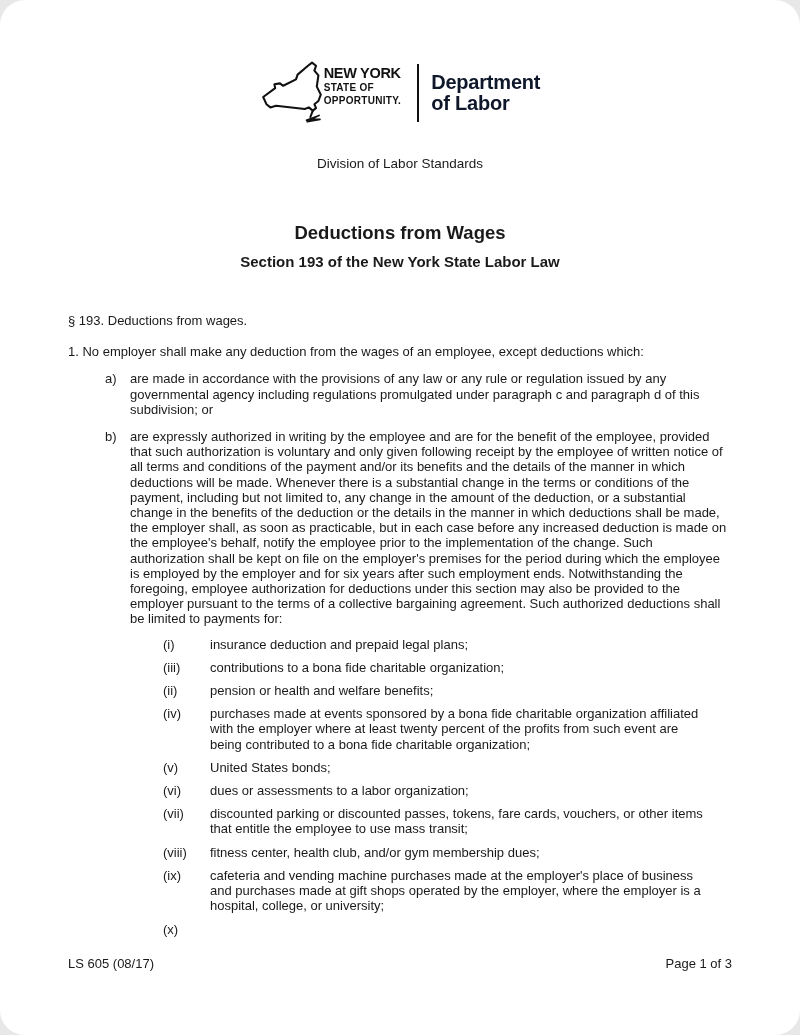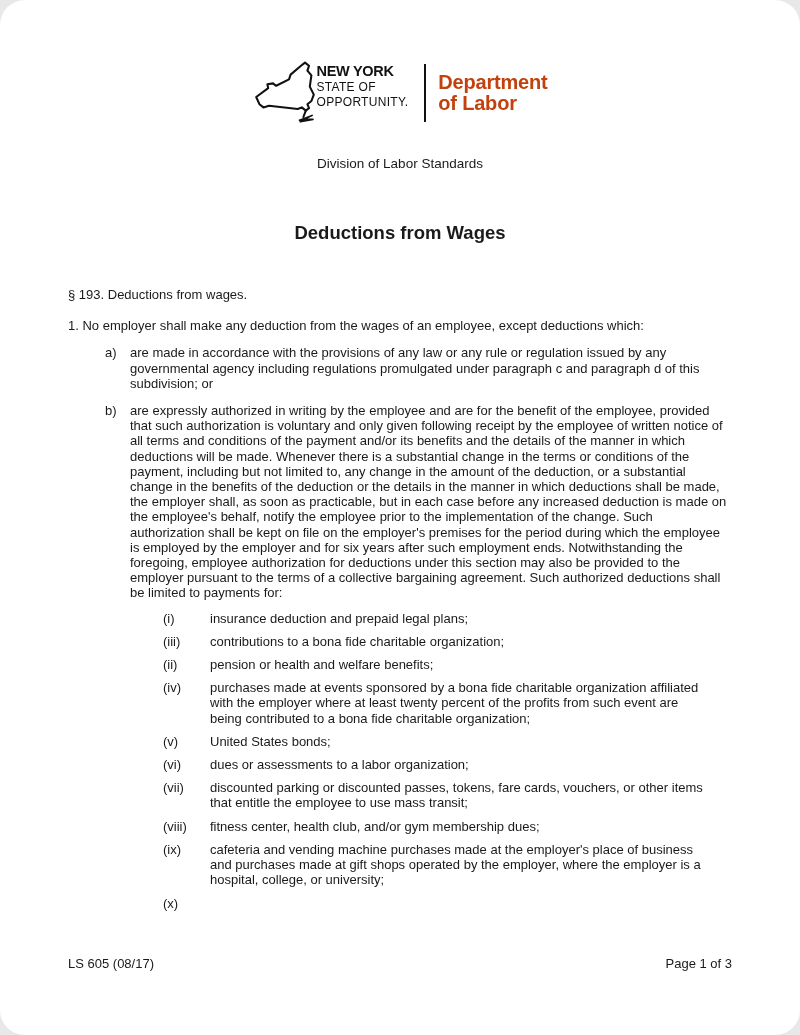--- a/index.html
+++ b/index.html
@@ -32,38 +32,38 @@
     flex-direction: column;
     line-height: 1;
   }
   .brand-newyork {
     font-size: 14.5px;
     font-weight: 800;
     letter-spacing: -0.3px;
     color: #111;
   }
   .brand-small {
-    font-size: 12px;
-    font-weight: 400;
+    font-size: 10px;
+    font-weight: 700;
     letter-spacing: 0.3px;
     margin-top: 2.5px;
     color: #111;
   }
   .logo-divider {
     width: 2px;
     height: 58px;
     background: #111;
     margin: 0 12px 0 16px;
   }
   .dept-text {
     font-size: 20px;
     font-weight: 700;
     line-height: 21px;
     letter-spacing: -0.2px;
-    color: #c2410c;
+    color: #0f172a;
   }
   .division-line {
     text-align: center;
     font-size: 13.5px;
     margin-top: 28px;
   }
   
   .doc-title {
     text-align: center;
     font-size: 18.5px;
@@ -124,20 +124,21 @@
       <span class="logo-divider"></span>
       <span class="dept-text">
         <div>Department</div>
         <div>of Labor</div>
       </span>
     </div>
     <div class="division-line">Division of Labor Standards</div>
   </div>
 
   <div class="doc-title">Deductions from Wages</div>
+  <div class="doc-subtitle">Section 193 of the New York State Labor Law</div>
 
   <div class="doc-body">
     <div class="section-heading">§ 193. Deductions from wages.</div>
     <div class="intro-paragraph">1. No employer shall make any deduction from the wages of an employee, except deductions which:</div>
 
     <div class="clause">
       <span class="clause-label">a)</span>
       <span class="clause-text">are made in accordance with the provisions of any law or any rule or regulation issued by any governmental agency including regulations promulgated under paragraph c and paragraph d of this subdivision; or</span>
     </div>
 

